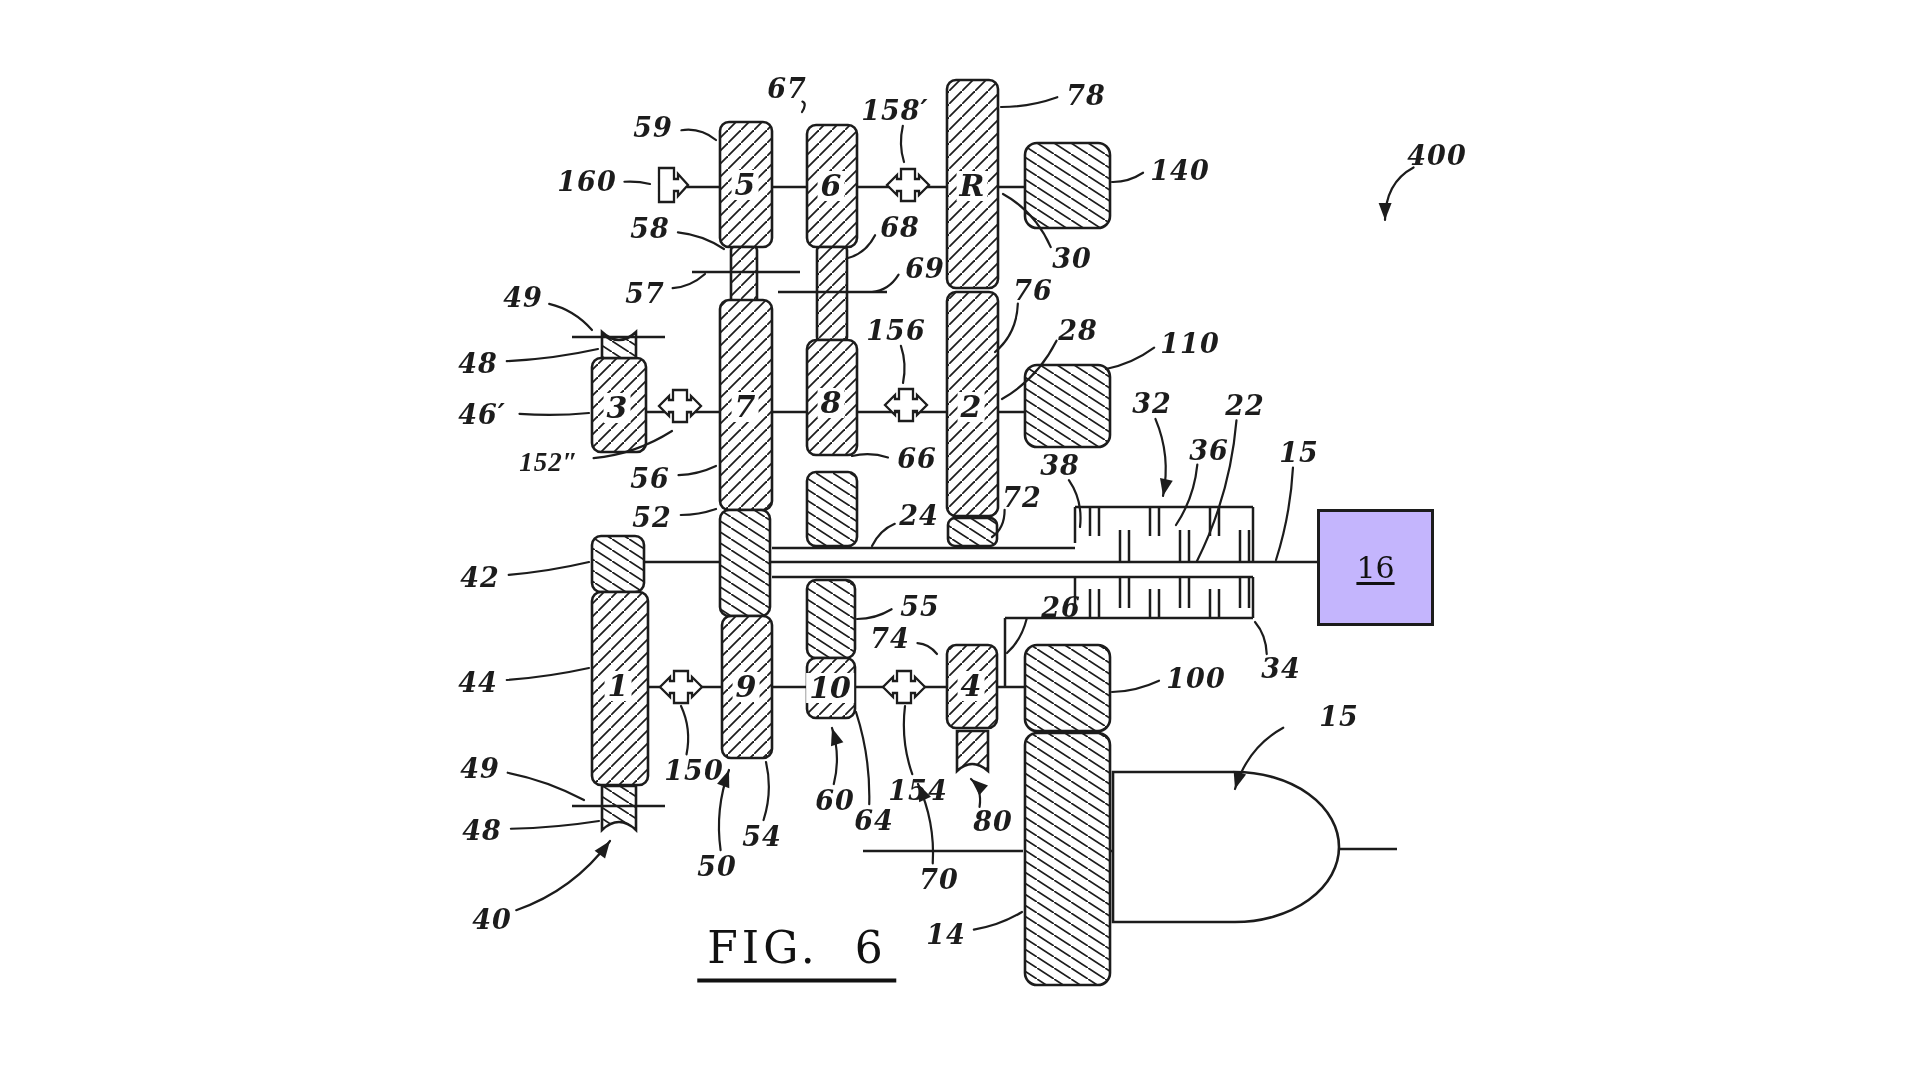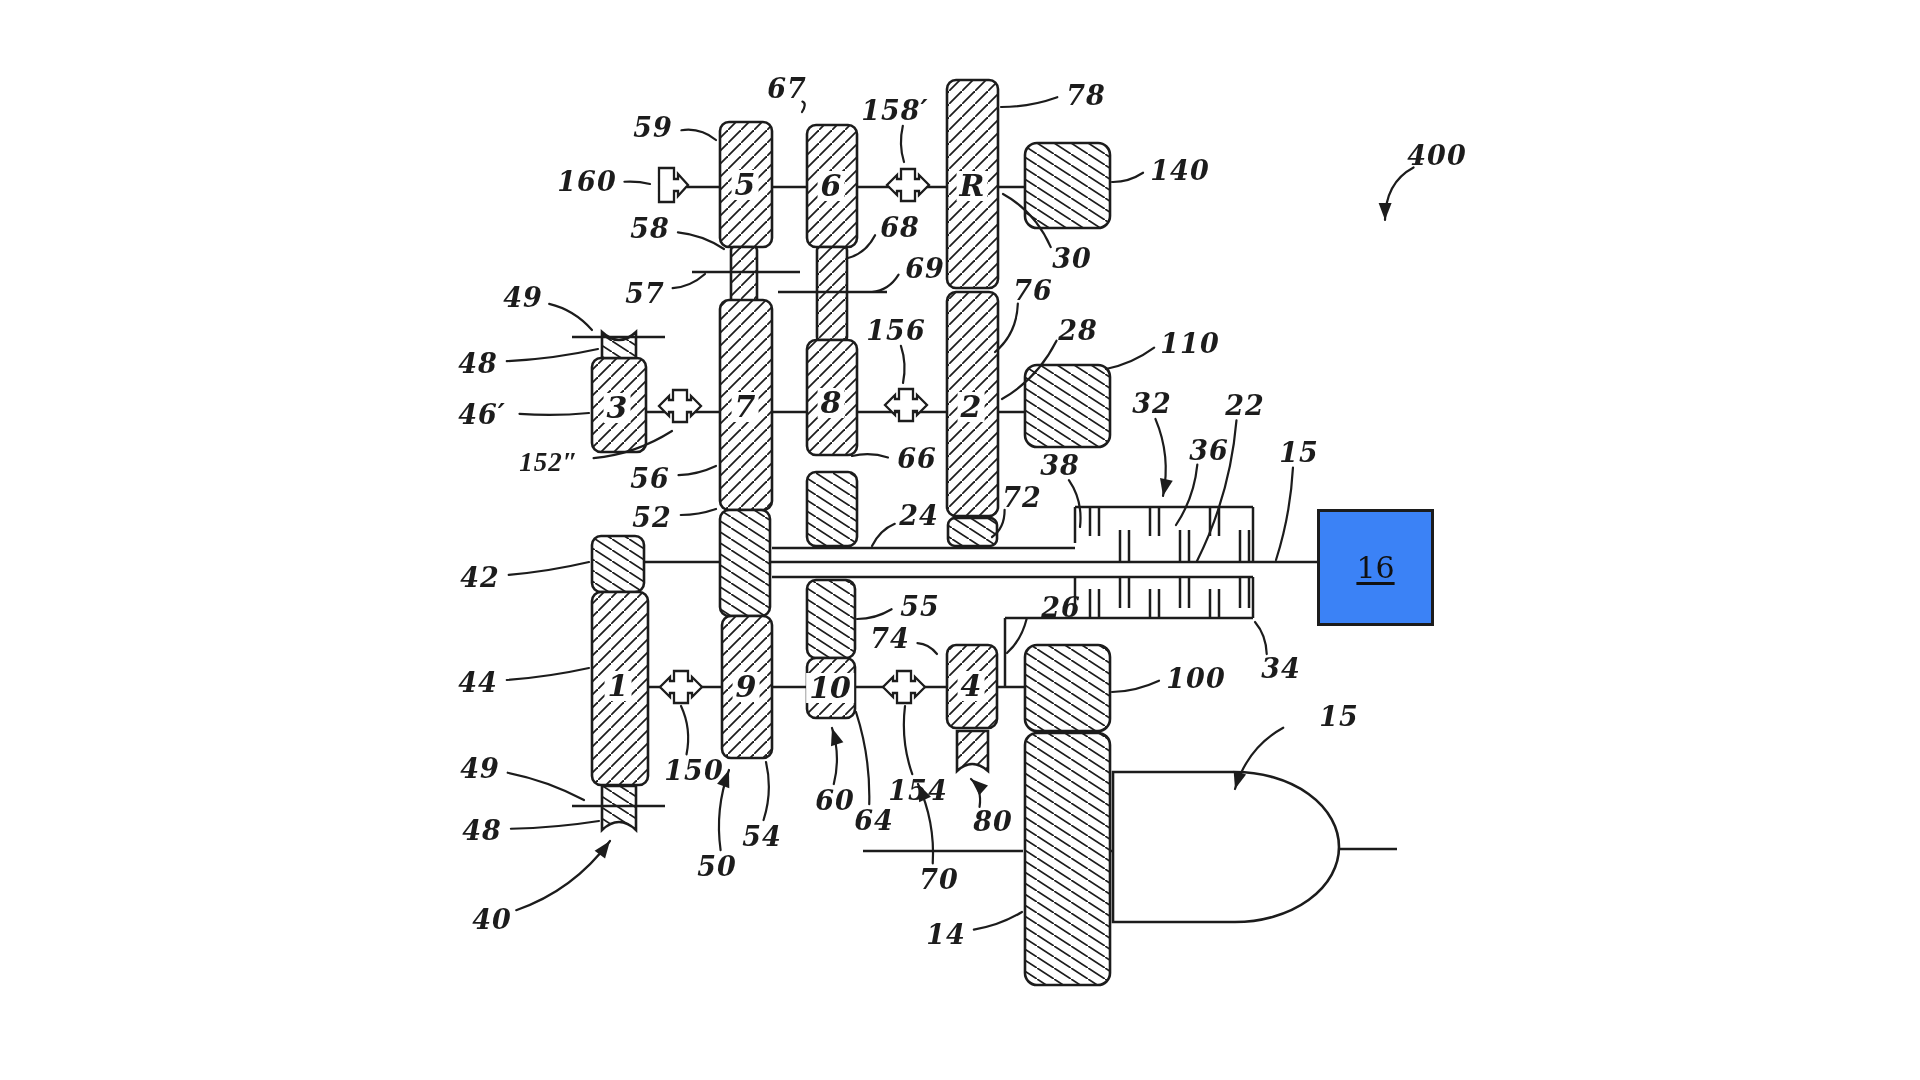--- a/index.html
+++ b/index.html
@@ -6,21 +6,21 @@
   #stage{position:relative;width:1920px;height:1080px;background:#ffffff;overflow:hidden;
          font-family:"DejaVu Serif",serif;}
   #art{position:absolute;left:0;top:0;}
   .ref{position:absolute;transform:translate(-50%,-50%);font:italic bold 27px "DejaVu Serif",serif;
        color:#1c1c1c;white-space:nowrap;letter-spacing:1px;}
   .gnum{position:absolute;transform:translate(-50%,-50%);font:italic bold 30px "DejaVu Serif",serif;
         color:#1c1c1c;background:#fff;padding:0 3px;line-height:1;}
   .fig-caption{position:absolute;transform:translate(-50%,-50%);font:normal 44px "DejaVu Serif",serif;
         color:#111;letter-spacing:4px;border-bottom:4px solid #111;padding:0 10px 6px;white-space:pre;}
   .out-box{position:absolute;border:3px solid #1c1c1c;display:flex;align-items:center;justify-content:center;
-        font:normal 30px "DejaVu Serif",serif;color:#111;background:#3b82f6;}
+        font:normal 30px "DejaVu Serif",serif;color:#111;background:#c4b5fd;}
   .out-box span{text-decoration:underline;text-underline-offset:4px;}
 </style>
 </head>
 <body>
 
 <div id="stage">
   <svg id="art" width="1920" height="1080" viewBox="0 0 1920 1080">
     <defs>
       <pattern id="hA" width="13" height="13" patternUnits="userSpaceOnUse">
         <rect width="13" height="13" fill="#ffffff"></rect>
@@ -170,20 +170,21 @@
         <path d="M1026.5304380371076,619.3353880260335 Q1021.3909895283164,639.9889826949944 1007,653" fill="none" stroke="#1c1c1c" stroke-width="2.2" stroke-linecap="round"></path>
         <path d="M1159.0102278562947,680.6303837968857 Q1136.327108864674,691.2471615176036 1112,692" fill="none" stroke="#1c1c1c" stroke-width="2.2" stroke-linecap="round"></path>
         <path d="M973.8563636680223,929.5510707753431 Q999.3184722167165,925.5783567097443 1022,912" fill="none" stroke="#1c1c1c" stroke-width="2.2" stroke-linecap="round"></path>
         <path d="M1283.2334940019985,727.707545134719 Q1247.40920186628,747.4481140857035 1235,789" fill="none" stroke="#1c1c1c" stroke-width="2.2" stroke-linecap="round"></path>
         <polygon points="1235,789 1246.0928302455857,774.5708934045583 1233.6364477147342,770.8508753609067" fill="#1c1c1c"></polygon>
         <path d="M1413.573935716709,167.49390095108848 Q1385.23132928838,182.5024396195646 1385,220" fill="none" stroke="#1c1c1c" stroke-width="2.2" stroke-linecap="round"></path>
         <polygon points="1385,220 1391.6047504169949,203.04042241300786 1378.604997792206,202.96022456831346" fill="#1c1c1c"></polygon>
       </g>
   </svg>
 
+  <div class="fig-caption" id="figCaption" style="left: 797px; top: 952px;">FIG.  6</div>
 
   <div class="out-box" id="outBox" style="left: 1317px; top: 509px; width: 111px; height: 111px;">
     <span>16</span>
   </div>
 <div class="gnum" style="left: 745px; top: 185px;">5</div>
     <div class="gnum" style="left: 831px; top: 186px;">6</div>
     <div class="gnum" style="left: 972px; top: 186px;">R</div>
     <div class="gnum" style="left: 745px; top: 407px;">7</div>
     <div class="gnum" style="left: 831px; top: 403px;">8</div>
     <div class="gnum" style="left: 617px; top: 408px;">3</div>

